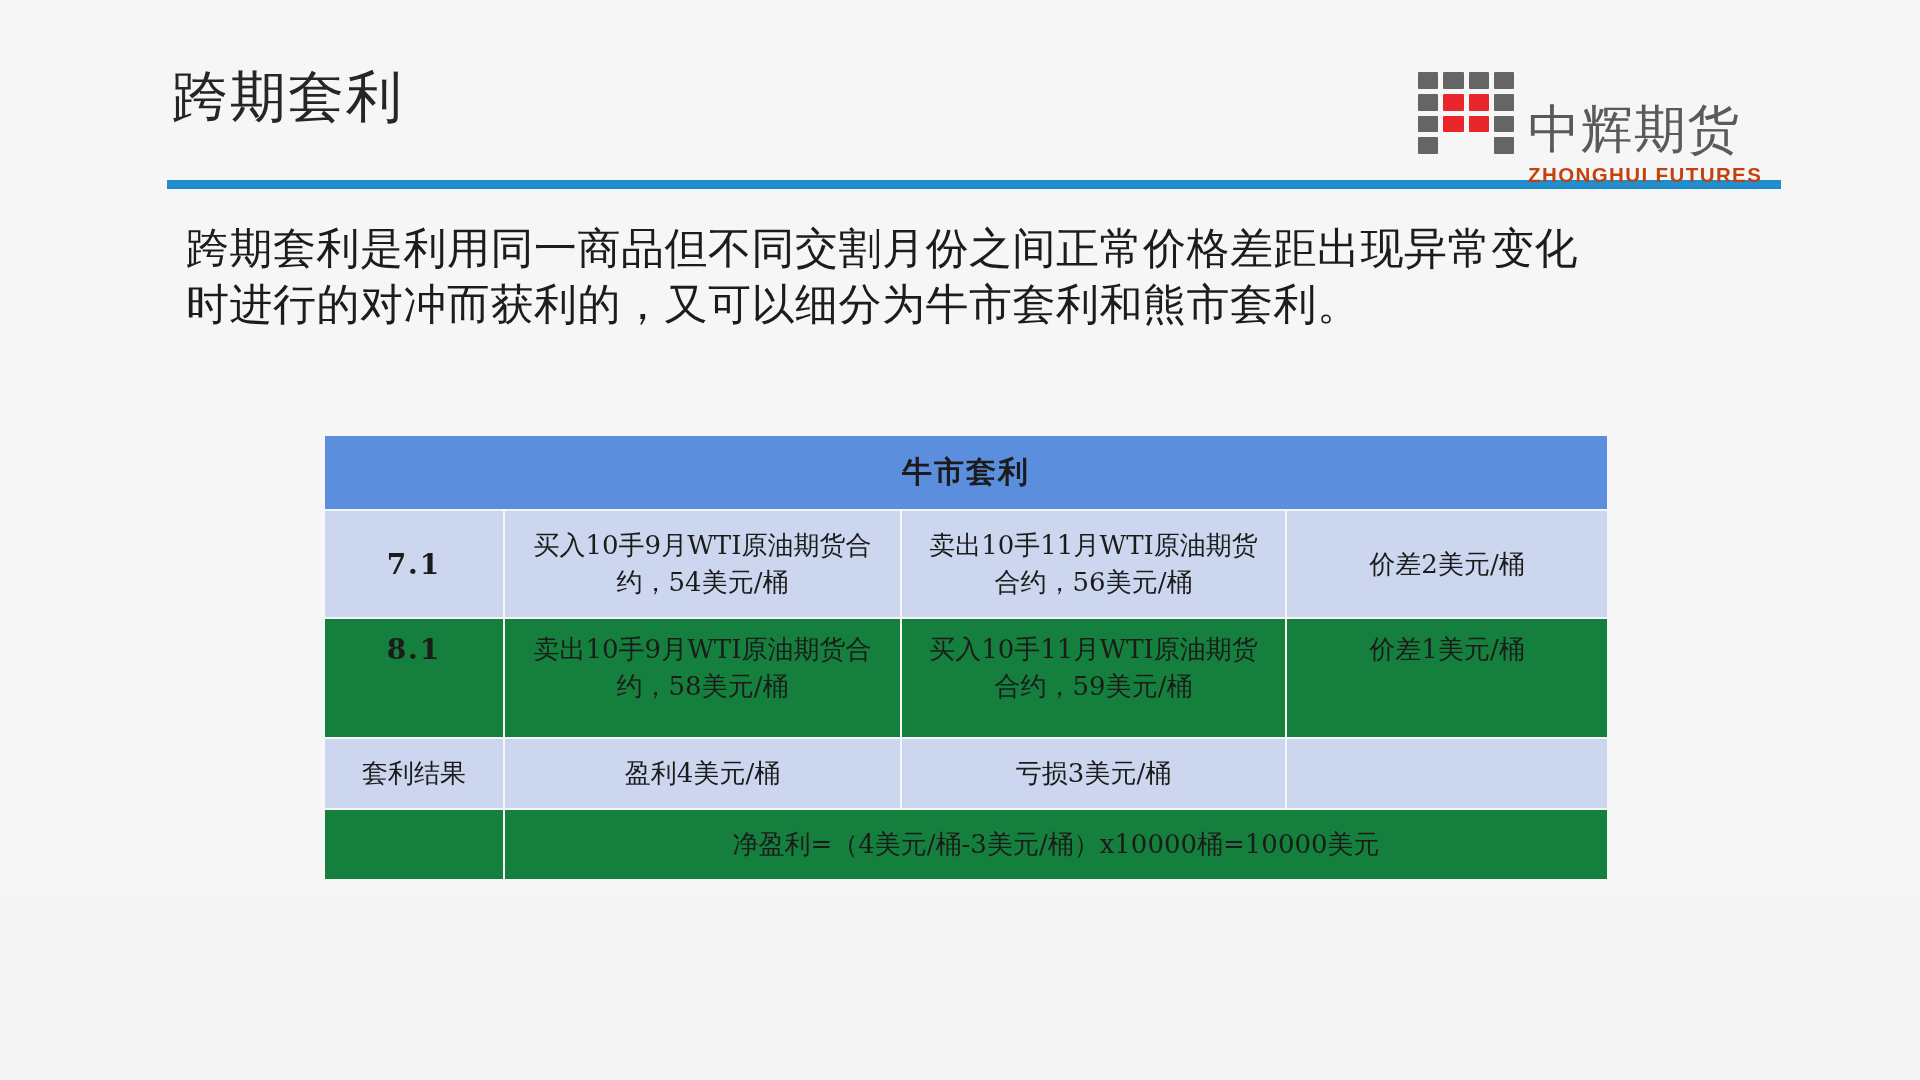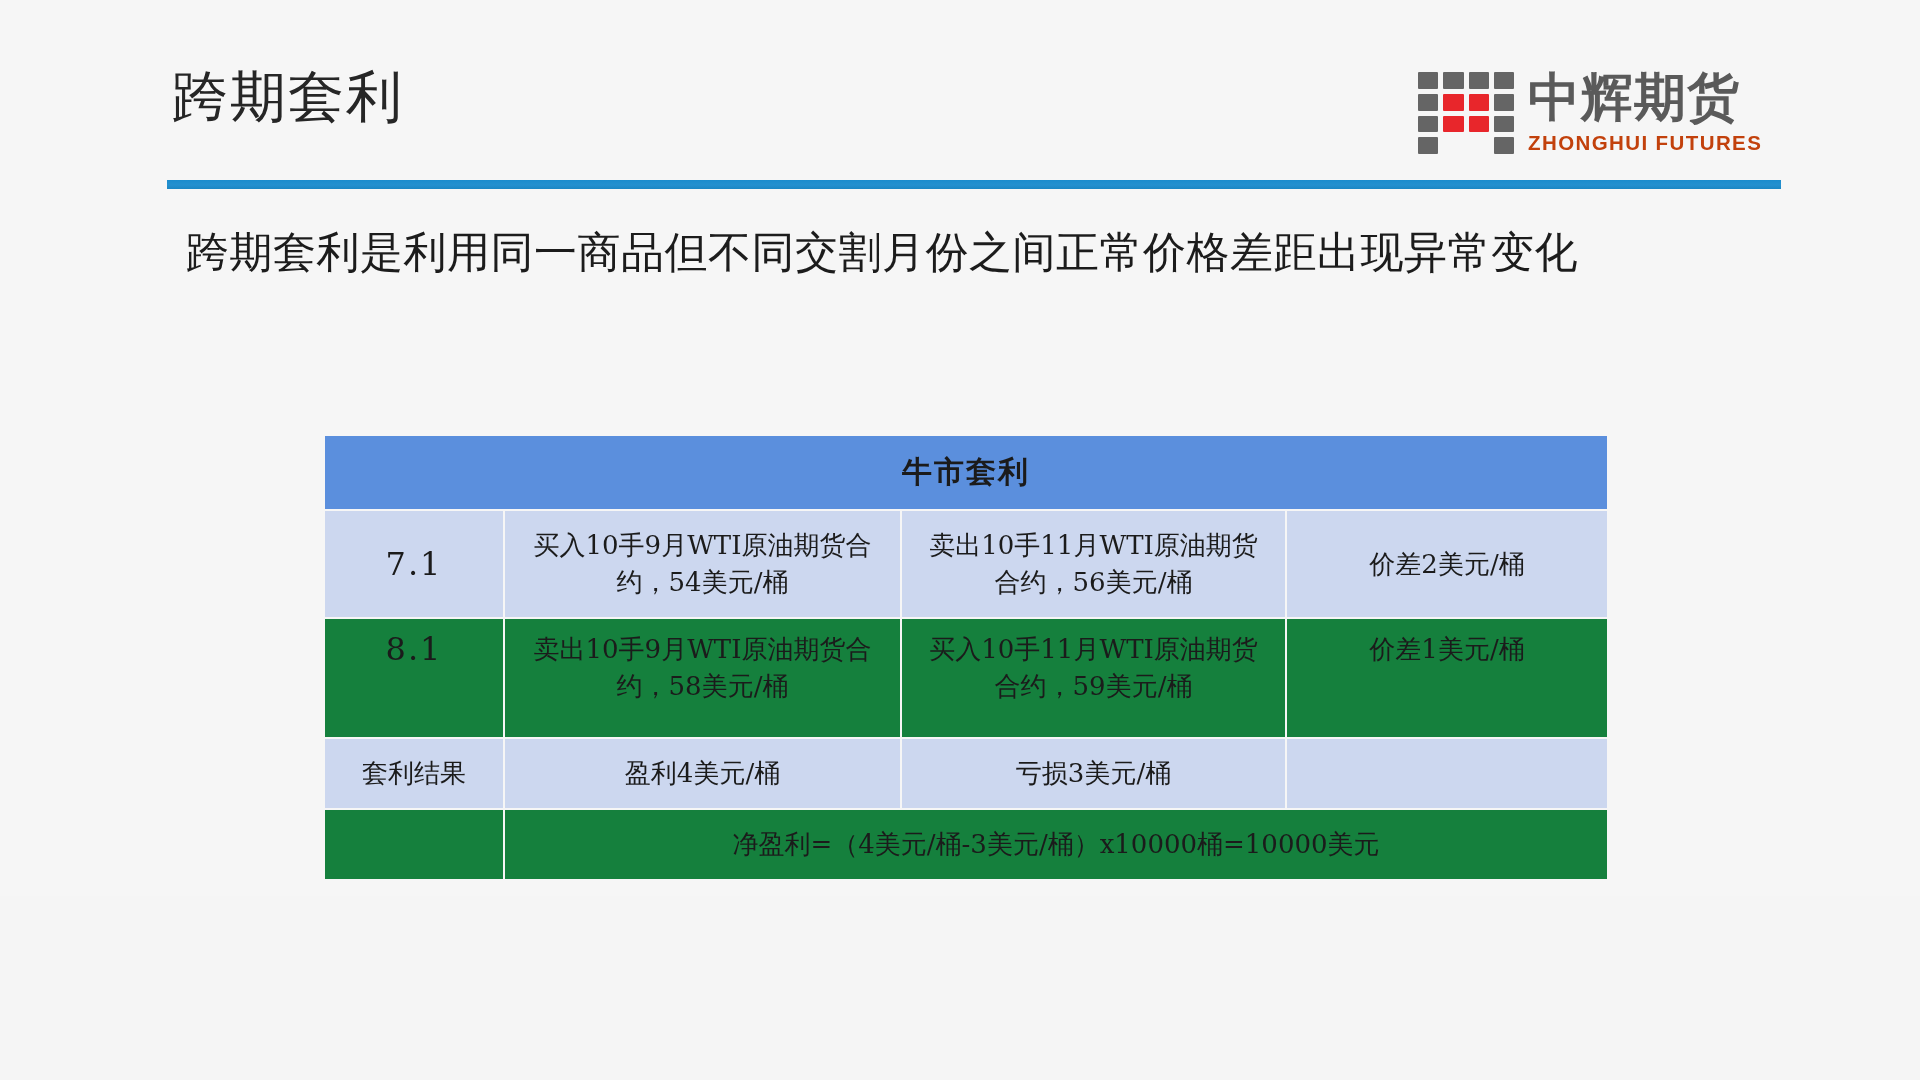--- a/index.html
+++ b/index.html
@@ -87,45 +87,46 @@
     position: absolute;
     left: 110px;
     top: 0;
     width: 254px;
     height: 96px;
   }
 
   .logo-cn {
     font-family: "DejaVu Sans", "Liberation Sans", sans-serif;
     font-size: 52px;
-    font-weight: 700;
+    font-weight: 400;
     color: #5a5a5a;
     line-height: 62px;
     letter-spacing: 1px;
     white-space: nowrap;
+    margin-top: 32px;
   }
 
   .logo-en {
     font-family: "Liberation Sans", sans-serif;
     font-size: 20.5px;
     font-weight: 700;
     color: #c2410c;
     letter-spacing: 1.4px;
     line-height: 26px;
     white-space: nowrap;
     margin-top: 2px;
   }
 
   
   .body-text {
     position: absolute;
     left: 186px;
     top: 224px;
     width: 1590px;
-    font-family: Liberation Sans, sans-serif;
+    font-family: Liberation Mono, monospace;
     font-size: 43px;
     line-height: 56px;
     color: #1c1c1c;
     letter-spacing: 0.5px;
   }
   .body-text .line { white-space: nowrap; }
 
   
   .arb-table {
     position: absolute;
@@ -159,22 +160,23 @@
   .row-light td { background: #15803d; }
 
   .cell {
     text-align: center;
     font-size: 26px;
     line-height: 37px;
     padding: 10px 12px;
   }
 
   .cell-num {
-    font-size: 32px;
+    font-size: 28px;
     letter-spacing: 2px;
+    font-weight: bold;
   }
 
   .r1 .cell { height: 84px; }
   .r2 .cell { height: 118px; vertical-align: top; padding-top: 12px; }
   .r3 .cell { height: 56px; }
   .r4 .cell { height: 56px; margin-left: 20px; }
 
   .cell-empty { font-size: 0; }
 
   .col-a { width: 178px; }
@@ -218,20 +220,21 @@
 
       <div class="logo-words">
         <div class="logo-cn">中辉期货</div>
         <div class="logo-en">ZHONGHUI FUTURES</div>
       </div>
     </div>
   </div>
 
   <div class="body-text">
     <div class="line">跨期套利是利用同一商品但不同交割月份之间正常价格差距出现异常变化</div>
+    <div class="line">时进行的对冲而获利的，又可以细分为牛市套利和熊市套利。</div>
   </div>
 
   <table class="arb-table">
     <colgroup>
       <col class="col-a">
         <col class="col-b">
         <col class="col-c">
         <col class="col-d">
     </colgroup>
     <thead>

